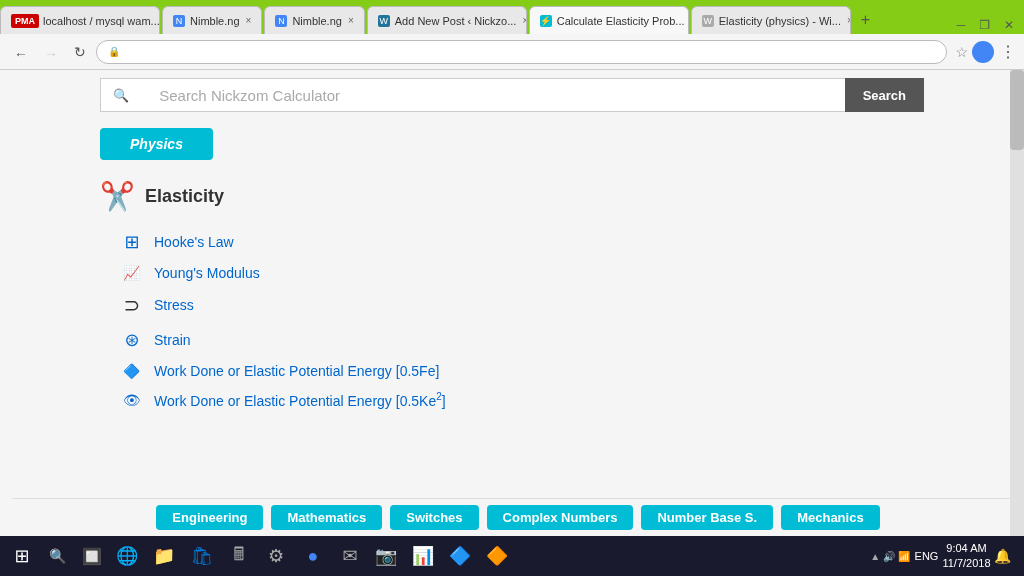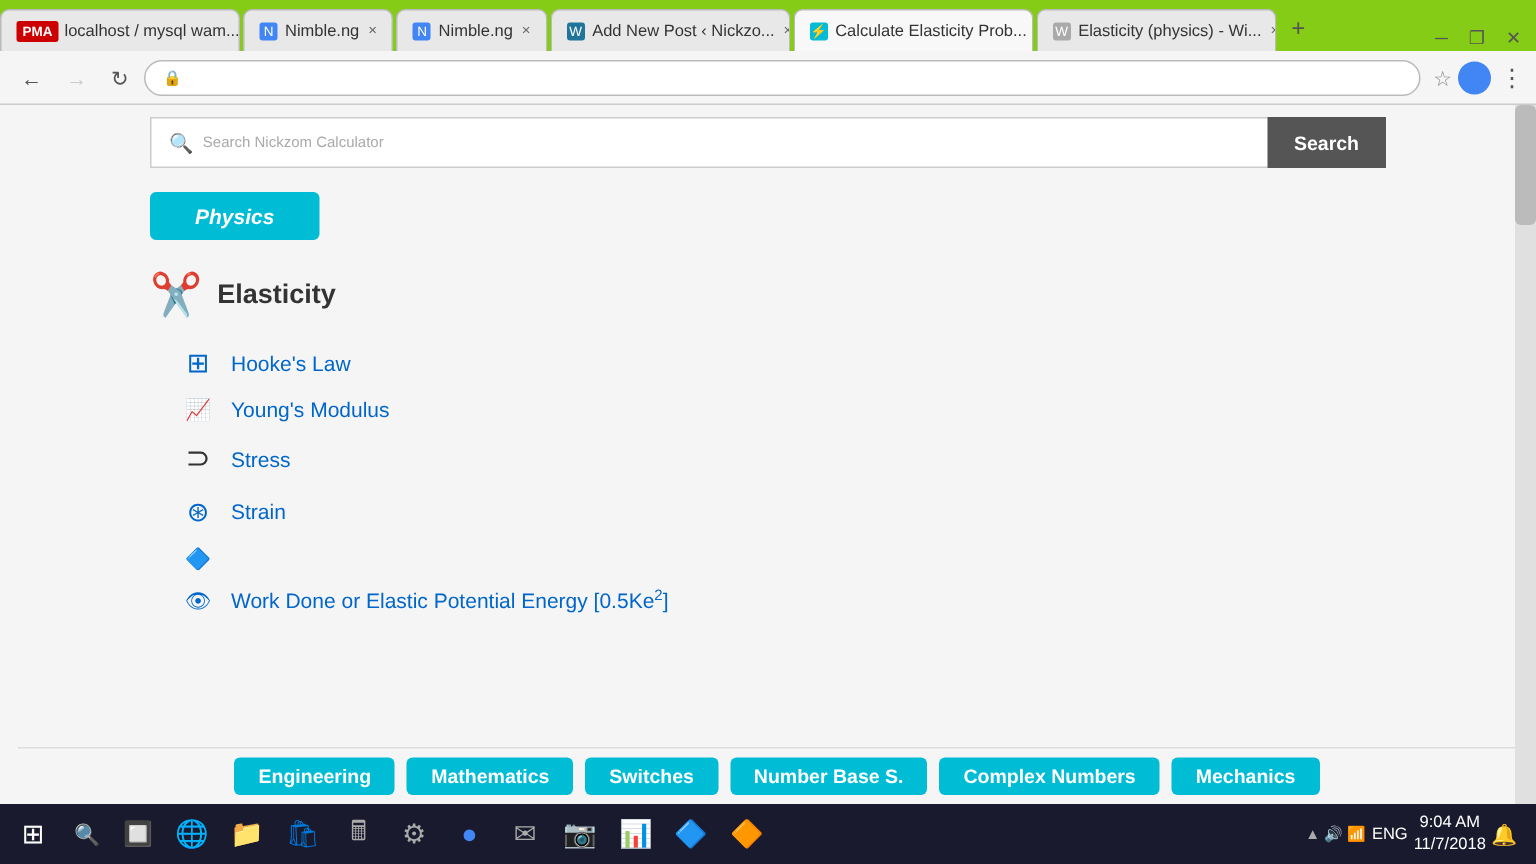--- a/index.html
+++ b/index.html
@@ -391,21 +391,21 @@
       <span class="menu-dots">⋮</span>
     </div>
   </div>
 </div>
 
 <div class="page-content">
 
   <div class="search-area">
     <div class="search-input">
       <span>🔍</span>
-      <span style="color:#aaa;font-size:10px;">Search Nickzom Calculator</span>
+      <span style="color:#aaa;font-size:15px;margin-left:24px;">Search Nickzom Calculator</span>
     </div>
     <button class="search-btn">Search</button>
   </div>
 
   <div class="physics-section">
     <button class="physics-btn">Physics</button>
   </div>
 
   <div class="elasticity-heading">
     <span class="elasticity-icon">✂️</span>
@@ -424,37 +424,38 @@
     <div class="calc-item">
       <span class="calc-item-icon" style="font-size:20px;color:#333;">⊃</span>
       <span class="calc-item-label">Stress</span>
     </div>
     <div class="calc-item">
       <span class="calc-item-icon">⊛</span>
       <span class="calc-item-label">Strain</span>
     </div>
     <div class="calc-item">
       <span class="calc-item-icon" style="font-size:14px;">🔷</span>
+      <span class="calc-item-label">Work Done or Elastic Potential Energy [0.5Fe]</span>
     </div>
     <div class="calc-item">
       <span class="calc-item-icon" style="font-size:14px;">👁</span>
       <span class="calc-item-label">
         Work Done or Elastic Potential Energy [0.5Ke<sup>2</sup>]
       </span>
     </div>
   </div>
 
 </div>
 
 <div class="bottom-nav">
   <button class="bottom-nav-btn">Engineering</button>
   <button class="bottom-nav-btn">Mathematics</button>
   <button class="bottom-nav-btn">Switches</button>
+  <button class="bottom-nav-btn">Complex Numbers</button>
   <button class="bottom-nav-btn">Number Base S.</button>
-  <button class="bottom-nav-btn">Complex Numbers</button>
   <button class="bottom-nav-btn">Mechanics</button>
 </div>
 
 <div class="scrollbar">
   <div class="scrollbar-thumb"></div>
 </div>
 
 <div class="taskbar">
   <div class="taskbar-start">
     <span class="win-logo">⊞</span>

